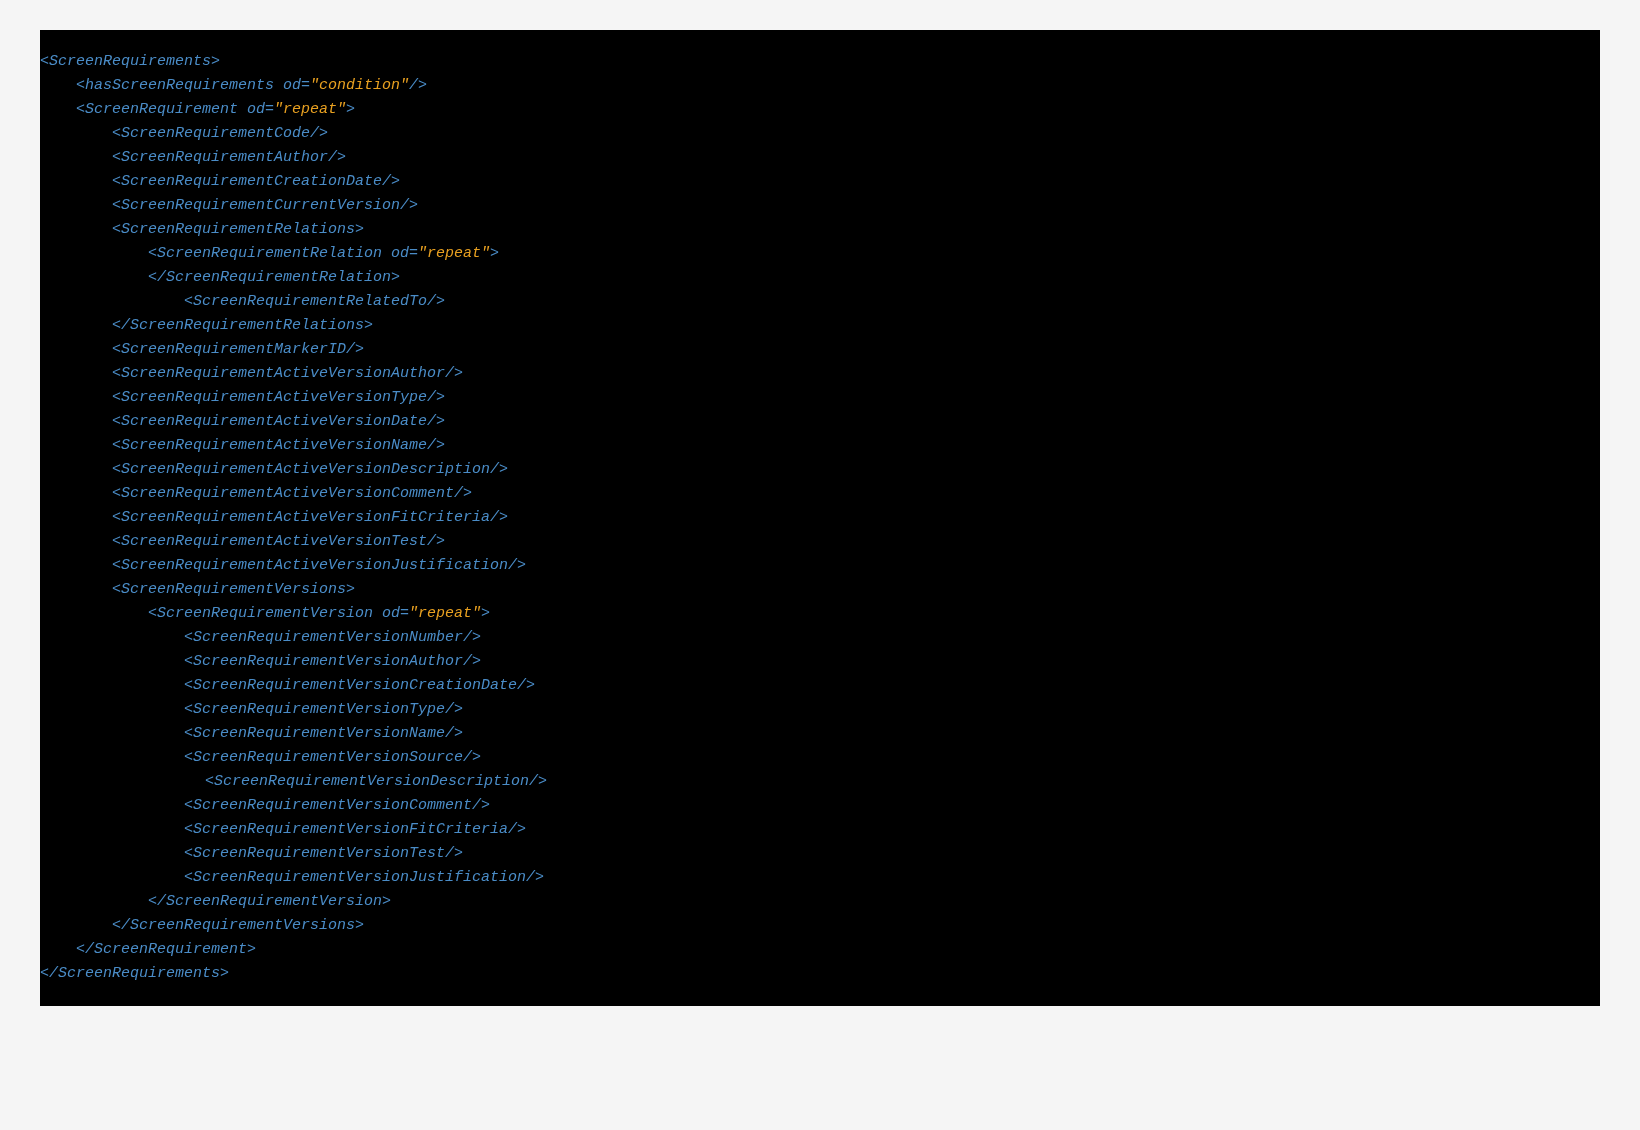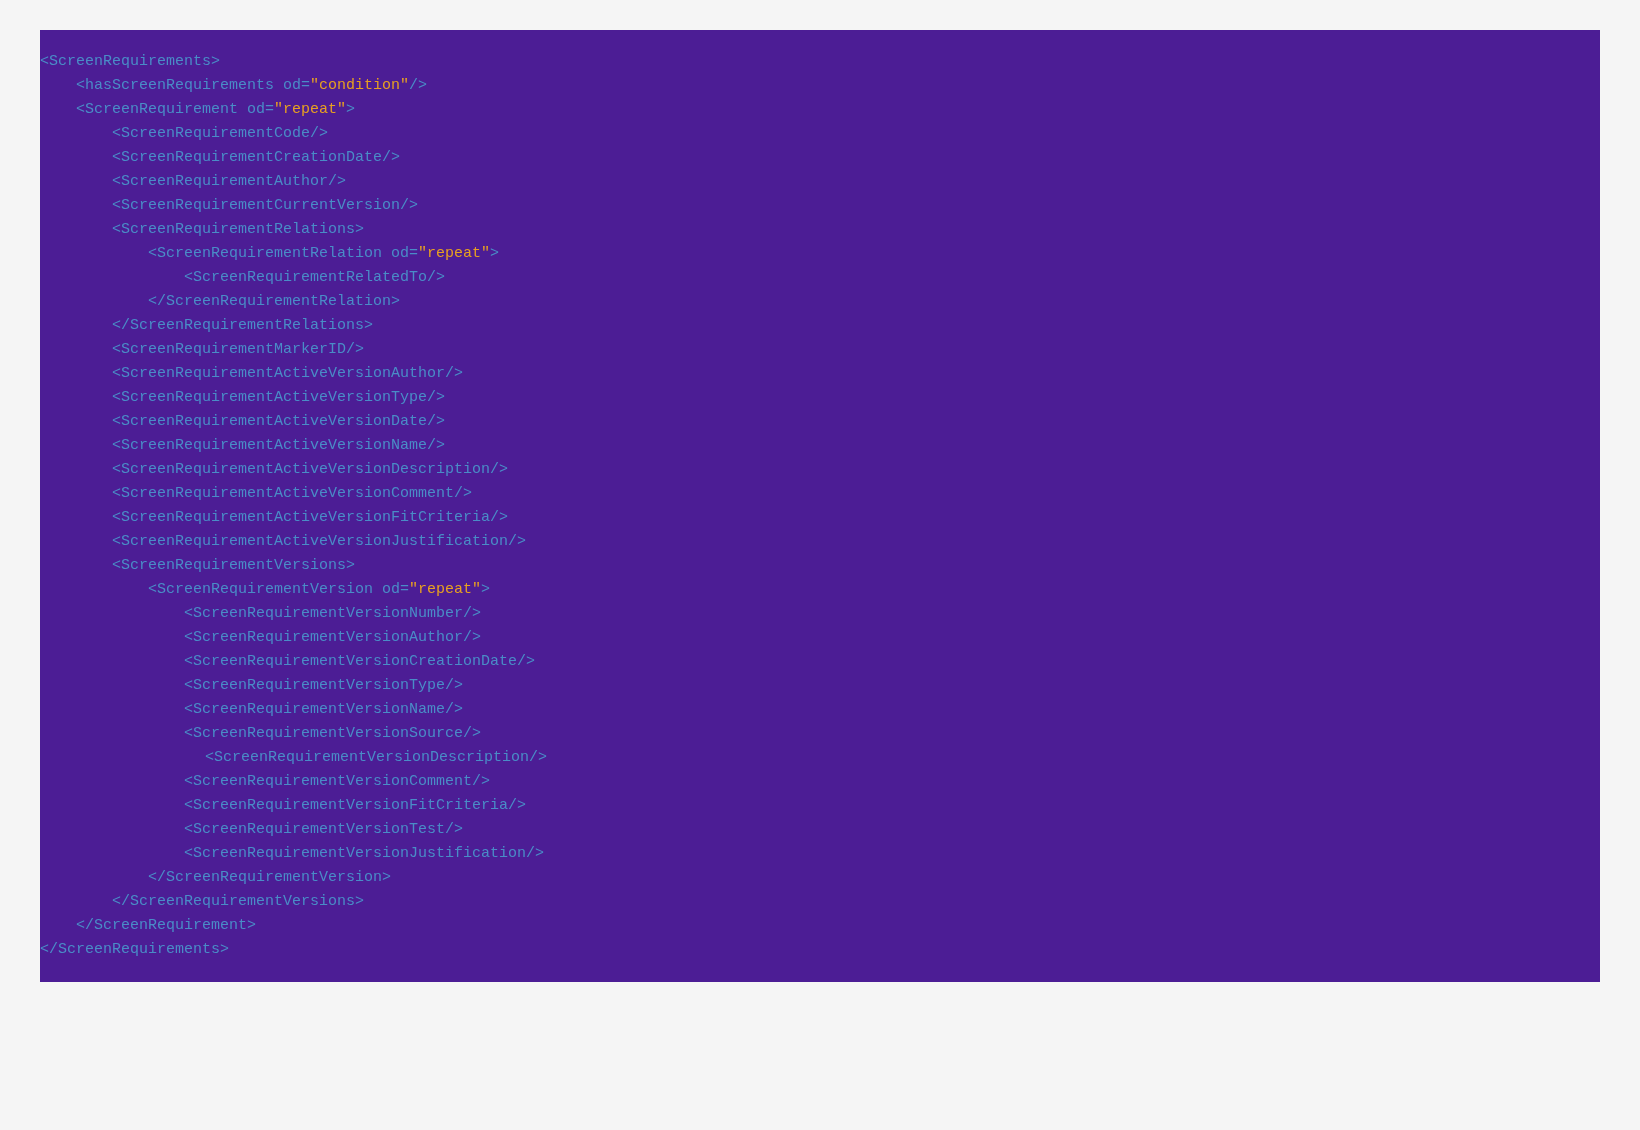--- a/index.html
+++ b/index.html
@@ -12,53 +12,55 @@
       background-color: #f5f5f5;
       font-family: 'Courier New', Courier, monospace;
       font-size: 15px;
       line-height: 1.6;
       padding: 30px 40px;
       min-height: 1130px;
       width: 1640px;
     }
 
     .code-block {
-      background-color: #4c1d95;
+      background-color: #000000;
       padding: 20px 0;
+      font-style: italic;
     }
 
     .line {
       display: block;
       white-space: pre;
     }
   </style>
 </head>
 <body>
 
 <div class="code-block">
 <span class="line"><span style="color: rgb(74, 140, 199);">&lt;ScreenRequirements&gt;</span></span>
     <span class="line">    <span style="color: rgb(74, 140, 199); margin-top: 20px;">&lt;hasScreenRequirements </span><span style="color: rgb(74, 140, 199);">od=</span><span style="color: rgb(232, 160, 32);">"condition"</span><span style="color: rgb(74, 140, 199);">/&gt;</span></span>
     <span class="line">    <span style="color: rgb(74, 140, 199);">&lt;ScreenRequirement </span><span style="color: rgb(74, 140, 199);">od=</span><span style="color: rgb(232, 160, 32);">"repeat"</span><span style="color: rgb(74, 140, 199);">&gt;</span></span>
     <span class="line">        <span style="color: rgb(74, 140, 199);">&lt;ScreenRequirementCode/&gt;</span></span>
+    <span class="line">        <span style="color: rgb(74, 140, 199);">&lt;ScreenRequirementAuthor/&gt;</span></span>
     <span class="line">        <span style="color: rgb(74, 140, 199);">&lt;ScreenRequirementCreationDate/&gt;</span></span>
-    <span class="line">        <span style="color: rgb(74, 140, 199);">&lt;ScreenRequirementAuthor/&gt;</span></span>
     <span class="line">        <span style="color: rgb(74, 140, 199);">&lt;ScreenRequirementCurrentVersion/&gt;</span></span>
     <span class="line">        <span style="color: rgb(74, 140, 199);">&lt;ScreenRequirementRelations&gt;</span></span>
     <span class="line">            <span style="color: rgb(74, 140, 199);">&lt;ScreenRequirementRelation </span><span style="color: rgb(74, 140, 199);">od=</span><span style="color: rgb(232, 160, 32);">"repeat"</span><span style="color: rgb(74, 140, 199);">&gt;</span></span>
+    <span class="line">            <span style="color: rgb(74, 140, 199);">&lt;/ScreenRequirementRelation&gt;</span></span>
     <span class="line">                <span style="color: rgb(74, 140, 199);">&lt;ScreenRequirementRelatedTo/&gt;</span></span>
-    <span class="line">            <span style="color: rgb(74, 140, 199);">&lt;/ScreenRequirementRelation&gt;</span></span>
     <span class="line">        <span style="color: rgb(74, 140, 199);">&lt;/ScreenRequirementRelations&gt;</span></span>
     <span class="line">        <span style="color: rgb(74, 140, 199);">&lt;ScreenRequirementMarkerID/&gt;</span></span>
     <span class="line">        <span style="color: rgb(74, 140, 199);">&lt;ScreenRequirementActiveVersionAuthor/&gt;</span></span>
     <span class="line">        <span style="color: rgb(74, 140, 199);">&lt;ScreenRequirementActiveVersionType/&gt;</span></span>
     <span class="line">        <span style="color: rgb(74, 140, 199);">&lt;ScreenRequirementActiveVersionDate/&gt;</span></span>
     <span class="line">        <span style="color: rgb(74, 140, 199);">&lt;ScreenRequirementActiveVersionName/&gt;</span></span>
     <span class="line">        <span style="color: rgb(74, 140, 199);">&lt;ScreenRequirementActiveVersionDescription/&gt;</span></span>
     <span class="line">        <span style="color: rgb(74, 140, 199);">&lt;ScreenRequirementActiveVersionComment/&gt;</span></span>
     <span class="line">        <span style="color: rgb(74, 140, 199); text-align: right;">&lt;ScreenRequirementActiveVersionFitCriteria/&gt;</span></span>
+    <span class="line">        <span style="color: rgb(74, 140, 199);">&lt;ScreenRequirementActiveVersionTest/&gt;</span></span>
     <span class="line">        <span style="color: rgb(74, 140, 199);">&lt;ScreenRequirementActiveVersionJustification/&gt;</span></span>
     <span class="line">        <span style="color: rgb(74, 140, 199);">&lt;ScreenRequirementVersions&gt;</span></span>
     <span class="line">            <span style="color: rgb(74, 140, 199);">&lt;ScreenRequirementVersion </span><span style="color: rgb(74, 140, 199);">od=</span><span style="color: rgb(232, 160, 32);">"repeat"</span><span style="color: rgb(74, 140, 199);">&gt;</span></span>
     <span class="line">                <span style="color: rgb(74, 140, 199);">&lt;ScreenRequirementVersionNumber/&gt;</span></span>
     <span class="line">                <span style="color: rgb(74, 140, 199);">&lt;ScreenRequirementVersionAuthor/&gt;</span></span>
     <span class="line">                <span style="color: rgb(74, 140, 199);">&lt;ScreenRequirementVersionCreationDate/&gt;</span></span>
     <span class="line">                <span style="color: rgb(74, 140, 199);">&lt;ScreenRequirementVersionType/&gt;</span></span>
     <span class="line">                <span style="color: rgb(74, 140, 199);">&lt;ScreenRequirementVersionName/&gt;</span></span>
     <span class="line">                <span style="color: rgb(74, 140, 199);">&lt;ScreenRequirementVersionSource/&gt;</span></span>
     <span class="line">                <span style="color: rgb(74, 140, 199); margin-left: 21px;">&lt;ScreenRequirementVersionDescription/&gt;</span></span>

